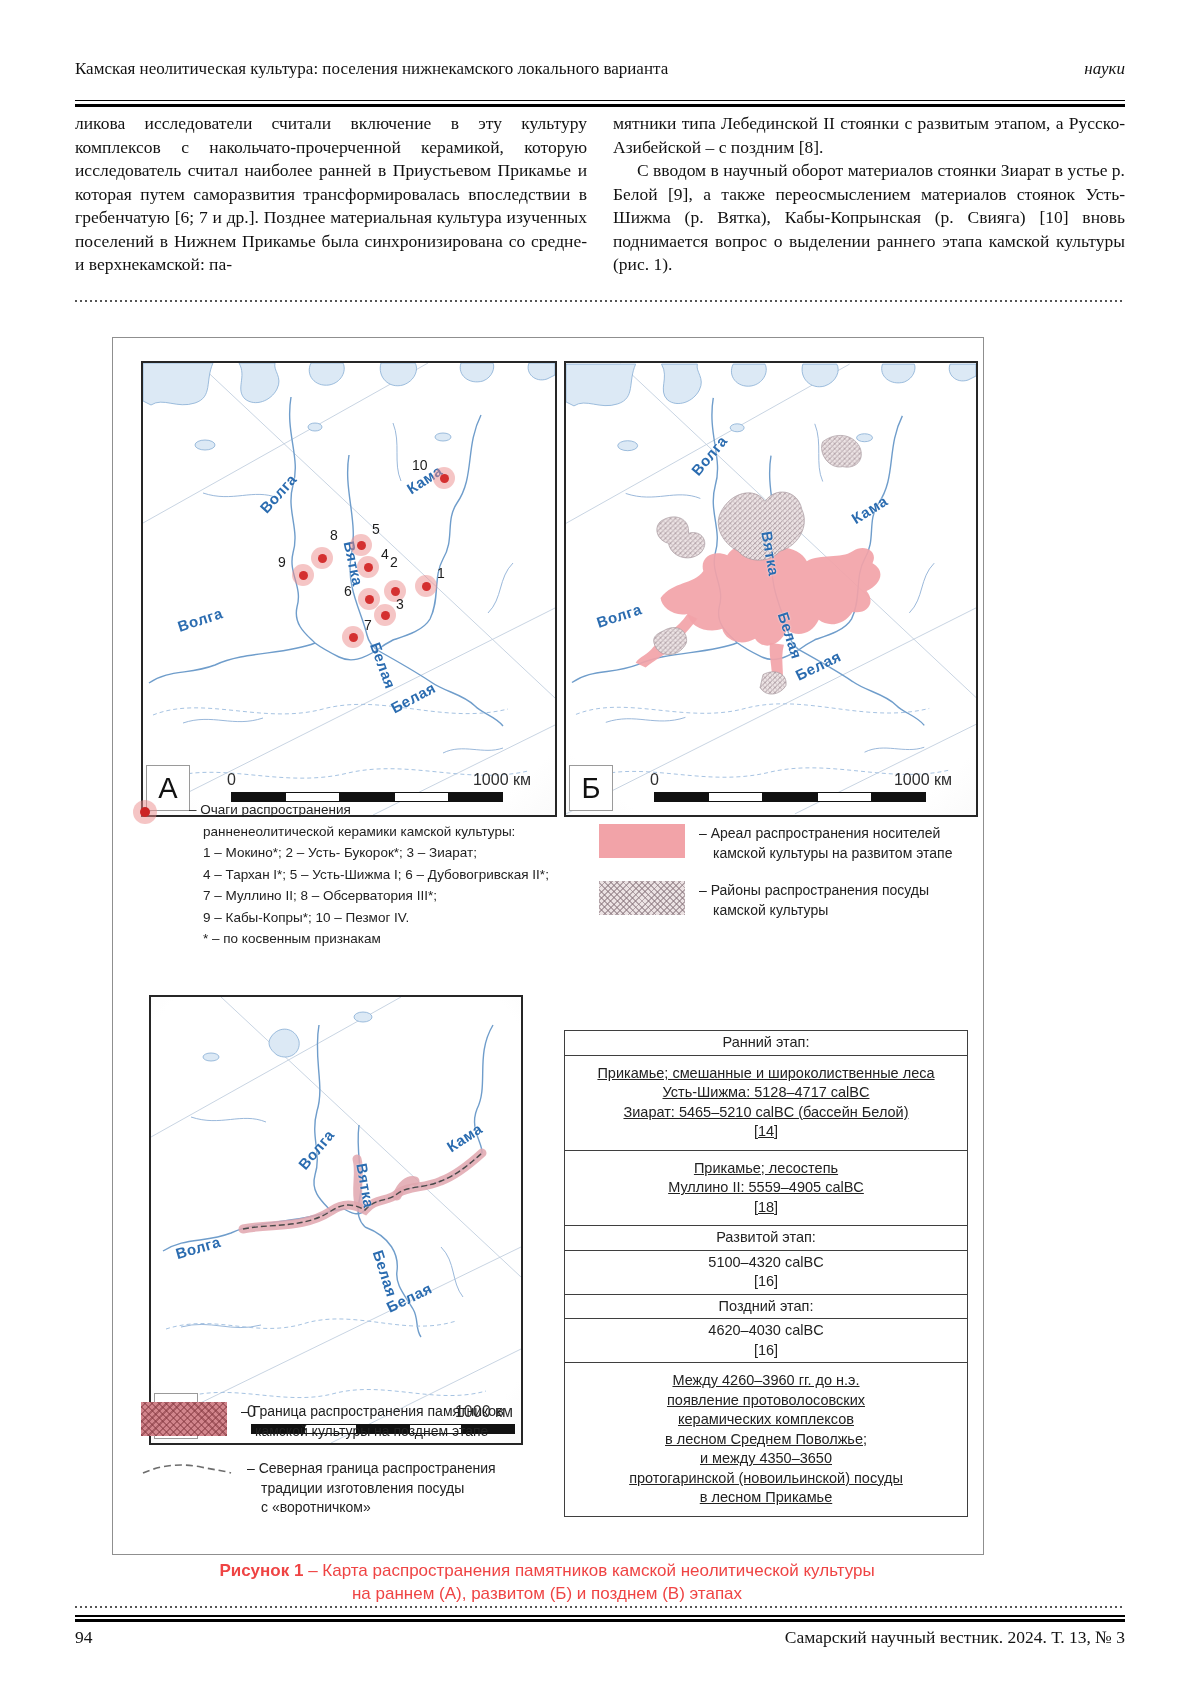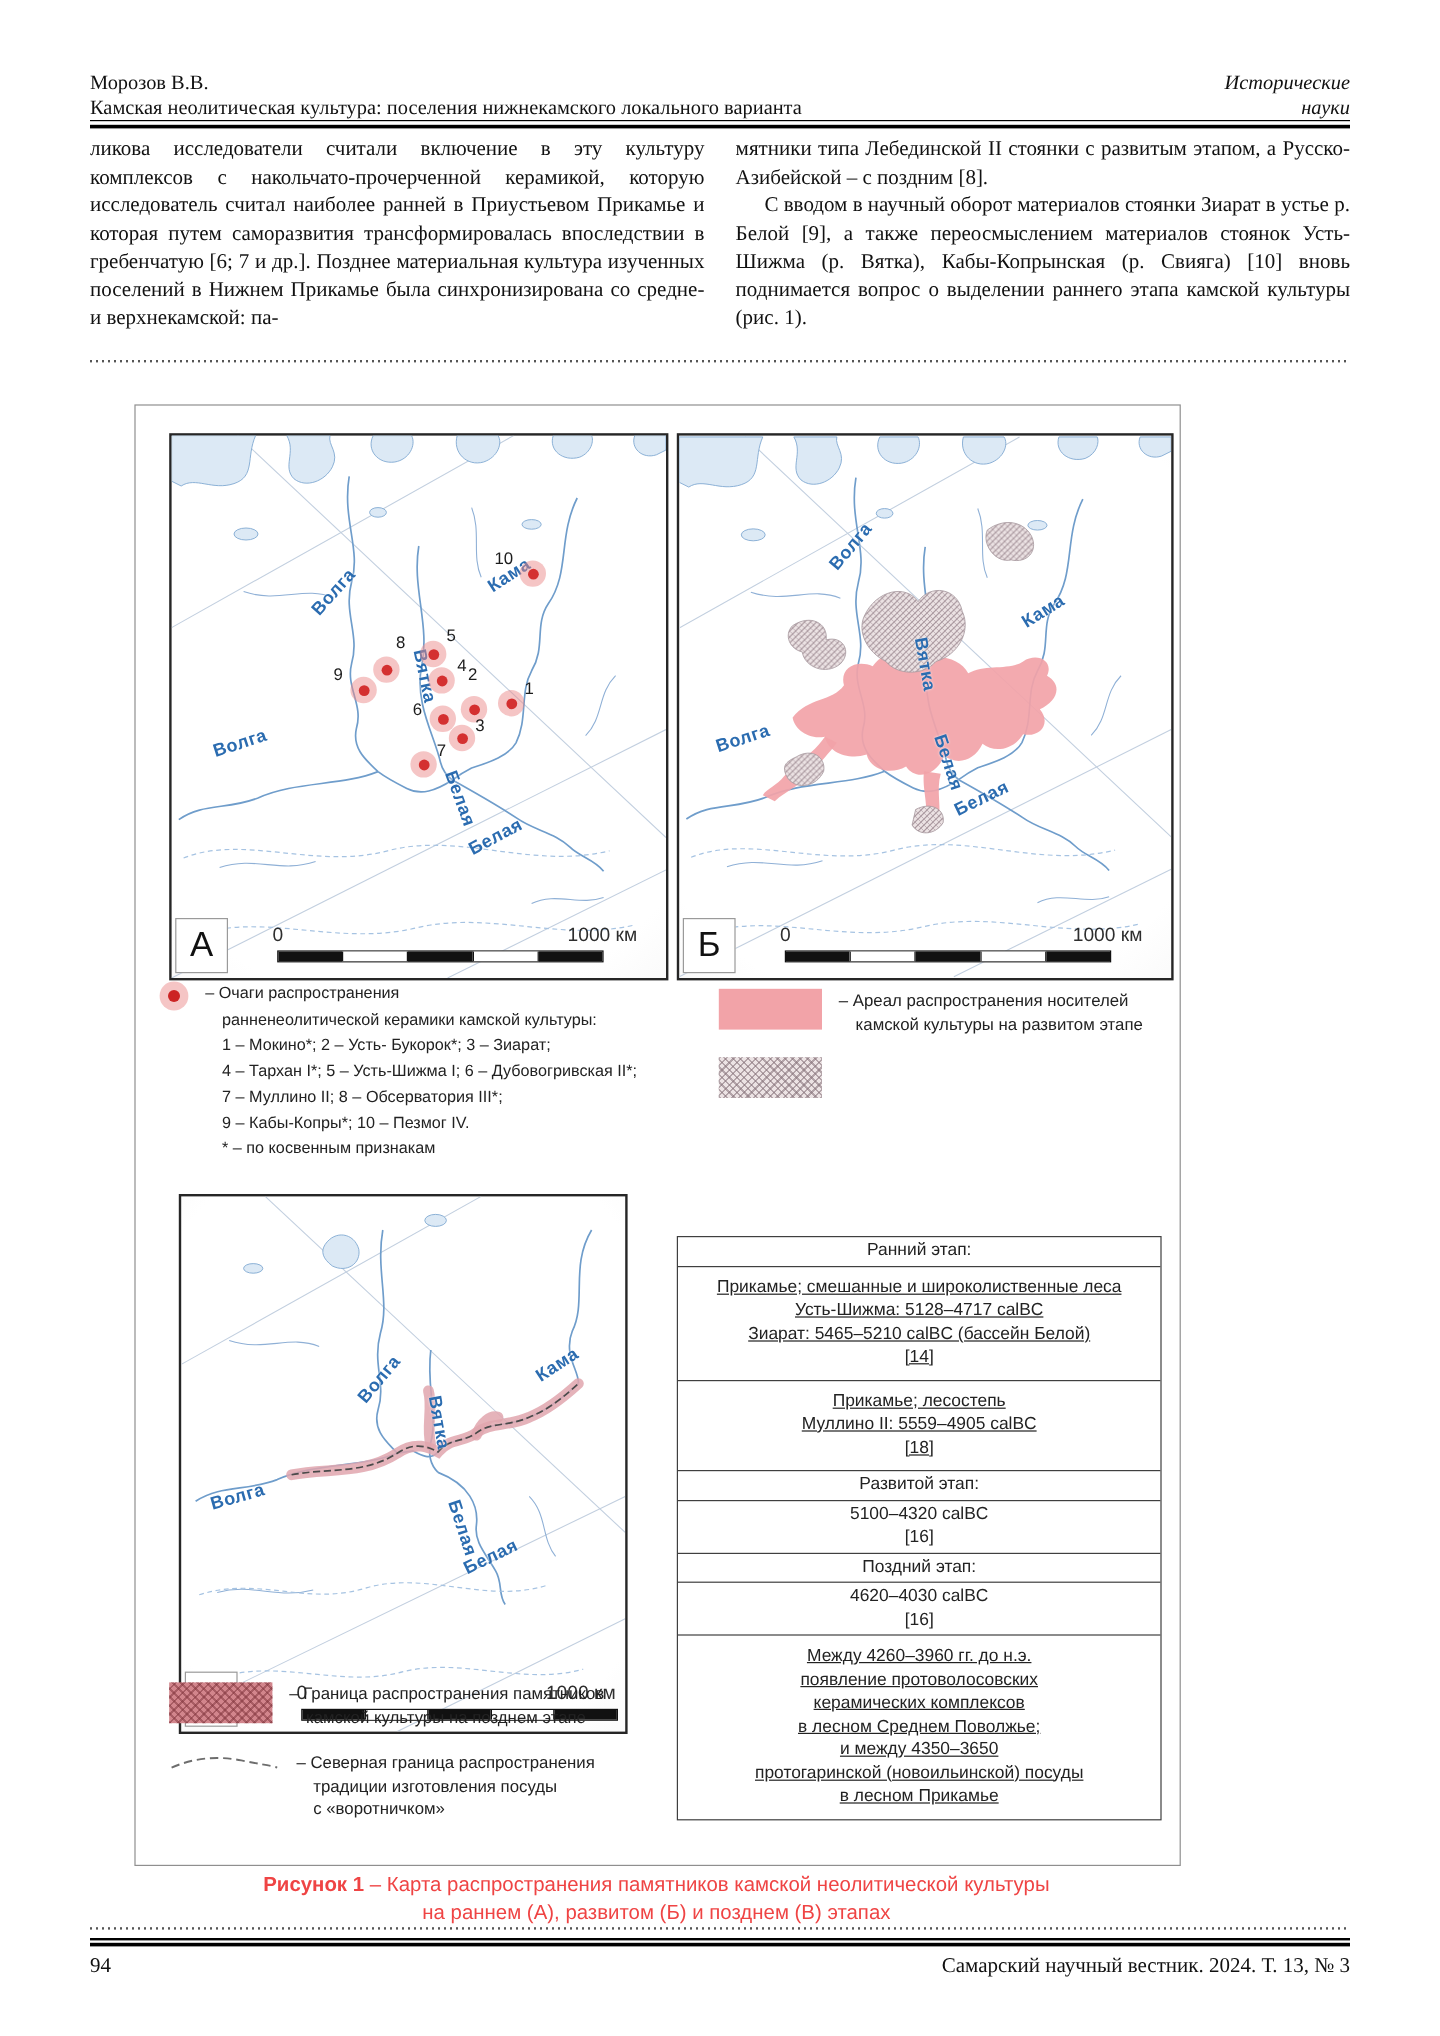--- a/index.html
+++ b/index.html
@@ -56,21 +56,21 @@
   .scale-zero,.scale-max{position:absolute;font-size:16px;color:#2e2e2e;font-family:"Liberation Sans",sans-serif;}
   #map-a .scalebar,#map-b .scalebar{left:88px;bottom:13px;width:270px;}
   #map-a .scale-zero,#map-b .scale-zero{left:84px;bottom:26px;}
   #map-a .scale-max,#map-b .scale-max{right:24px;bottom:26px;}
   #map-v .scalebar{left:100px;bottom:9px;width:262px;}
   #map-v .scale-zero{left:96px;bottom:22px;}
   #map-v .scale-max{right:8px;bottom:22px;}
 
   
   .legend{position:absolute;font-family:"Liberation Sans",sans-serif;color:#222;}
-  #legend-a{left:18px;top:479px;width:440px;display:flex;gap:10px;}
+  #legend-a{left:18px;top:461px;width:440px;display:flex;gap:28px;}
   .la-symbol{position:relative;width:30px;height:26px;flex:none;}
   .la-symbol .halo{position:absolute;left:2px;top:1px;width:24px;height:24px;border-radius:50%;
      background:rgba(236,140,140,.5);}
   .la-symbol .dot{position:absolute;left:9px;top:8px;width:10px;height:10px;border-radius:50%;background:#cc2424;}
   #legend-a .leg-lines{font-size:13.5px;line-height:21.5px;}
   #legend-a .leg-line + .leg-line{padding-left:14px;}
 
   .swatch-row{display:flex;align-items:flex-start;gap:14px;margin-bottom:18px;}
   .swatch{width:86px;height:34px;flex:none;}
   #legend-b{left:486px;top:486px;width:380px;}
@@ -152,24 +152,20 @@
       <path class="bdash" d="M10,352 C60,332 120,362 180,346 C240,330 300,362 365,346"></path>
       <path class="bdash" d="M25,415 C80,398 140,426 205,410 C265,396 325,422 385,408"></path>
     </g>
   </defs>
 </svg>
 
 <div id="page">
 
   <div id="running-head">
     <div class="rh-row">
-      <span>Морозов В.В.</span>
-      <span class="rh-right">Исторические</span>
-    </div>
-    <div class="rh-row">
       <span>Камская неолитическая культура: поселения нижнекамского локального варианта</span>
       <span class="rh-right">науки</span>
     </div>
   </div>
   <div id="head-rule-thin"></div>
   <div id="head-rule-thick"></div>
 
   <div id="body-cols">
     <div class="col">
       <p>ликова исследователи считали включение в эту культуру комплексов с накольчато-прочерченной керамикой, которую исследователь считал наиболее ранней в Приустьевом Прикамье и которая путем саморазвития трансформировалась впоследствии в гребенчатую [6; 7 и др.]. Позднее материальная культура изученных поселений в Нижнем Прикамье была синхронизирована со средне- и верхнекамской: па-</p>
@@ -305,20 +301,24 @@
     <div id="legend-b" class="legend">
       <div class="swatch-row">
         <span class="swatch swatch-pink"></span>
         <div class="leg-text">
             <div class="leg-line">– Ареал распространения носителей</div>
             <div class="leg-line">камской культуры на развитом этапе</div>
           </div>
       </div>
       <div class="swatch-row">
         <span class="swatch swatch-hatch"></span>
+        <div class="leg-text">
+            <div class="leg-line">– Районы распространения посуды</div>
+            <div class="leg-line">камской культуры</div>
+          </div>
       </div>
     </div>
 
     <div id="map-v" class="map">
       <svg class="map-svg" viewBox="0 0 370 446">
         <path class="g-line" d="M0,140 L250,0"></path>
         <path class="g-line" d="M70,0 L370,280"></path>
         <path class="g-line" d="M0,430 L370,250"></path>
         <path class="g-line" d="M180,446 L370,352"></path>
         <path class="coast" d="M120,40 C128,28 144,30 148,44 C150,56 138,64 126,58 C118,52 116,46 120,40 Z"></path>

